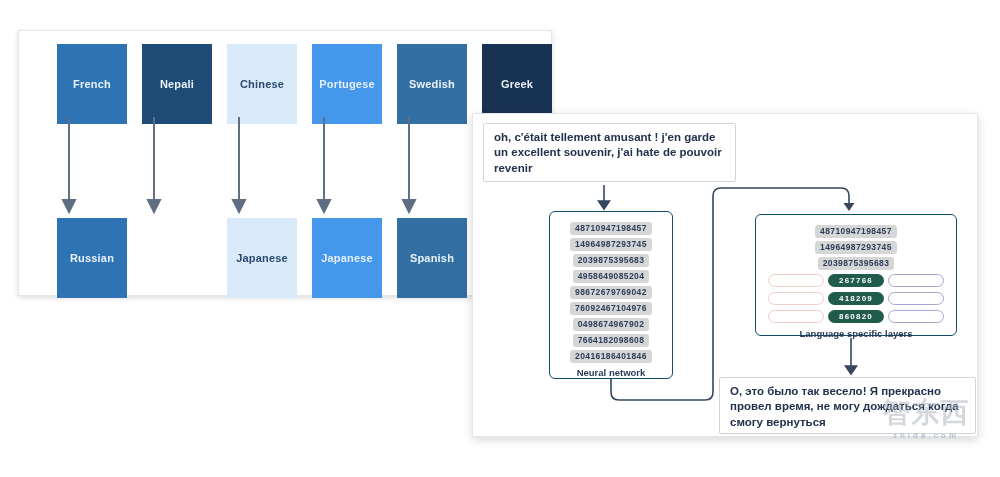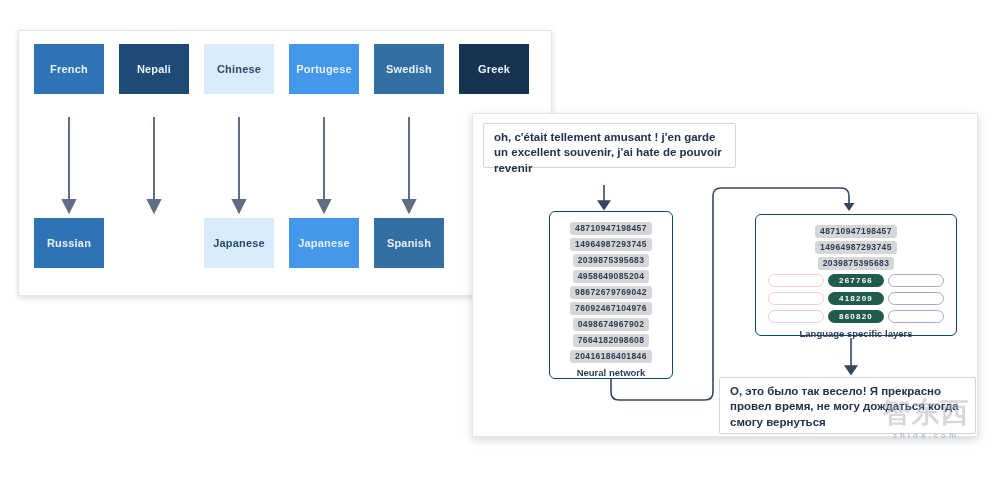--- a/index.html
+++ b/index.html
@@ -6,41 +6,41 @@
   body{
     width:1000px;height:477px;position:relative;background:#ffffff;
     font-family:"Liberation Sans", sans-serif;overflow:hidden;
   }
   .card{position:absolute;background:#ffffff;border:1px solid #e5e6e8;}
   #left-card{left:18px;top:30px;width:532px;height:264px;box-shadow:0 2px 6px rgba(0,0,0,0.14);z-index:1;}
   #right-card{left:472px;top:113px;width:504px;height:322px;box-shadow:0 3px 9px rgba(0,0,0,0.16);z-index:2;}
 
   
   .lang-box{
-    position:absolute;width:70px;height:50px;display:flex;align-items:center;justify-content:center;
-    font-size:11px;font-weight:600;letter-spacing:0.2px;text-align:center;
+    position:absolute;width:70px;height:80px;display:flex;align-items:center;justify-content:center;
+    font-size:11px;font-weight:600;letter-spacing:0.2px;text-align:center;margin-left:23px;
   }
   .c0{background:#2e74b5;color:#eaf2fa;}
   .c1{background:#1d4b76;color:#eaf2fa;}
   .c2{background:#d9eafb;color:#2b4a6f;}
   .c3{background:#4497eb;color:#e4f0fd;}
   .c4{background:#336fa3;color:#eaf2fa;}
   .c5{background:#183352;color:#eaf2fa;}
   .row-top{top:13px;}
   .row-bottom{top:187px;}
   .colx0{left:15px;}.colx1{left:100px;}.colx2{left:185px;}.colx3{left:270px;}.colx4{left:355px;}.colx5{left:440px;}
 
   svg{position:absolute;left:0;top:0;pointer-events:none;}
 
   
   .text-bubble{
     position:absolute;border:1px solid #d3d4d8;background:#fff;border-radius:2px;
     padding:6px 10px;font-size:11.5px;font-weight:600;color:#22324e;line-height:1.34;box-sizing:border-box;
   }
-  #input-bubble{left:10px;top:9px;width:253px;height:45px;}
+  #input-bubble{left:10px;top:9px;width:253px;height:59px;}
   #output-bubble{left:246px;top:263px;width:257px;height:57px;}
 
   .node-box{
     position:absolute;border:1px solid #0c4a6e;border-radius:6px;background:#fff;
     display:flex;flex-direction:column;align-items:center;box-sizing:border-box;padding-top:8px;
   }
   #nn-box{left:76px;top:97px;width:124px;height:168px;}
   #lsl-box{left:282px;top:100px;width:202px;height:122px;}
 
   .num-pill{

